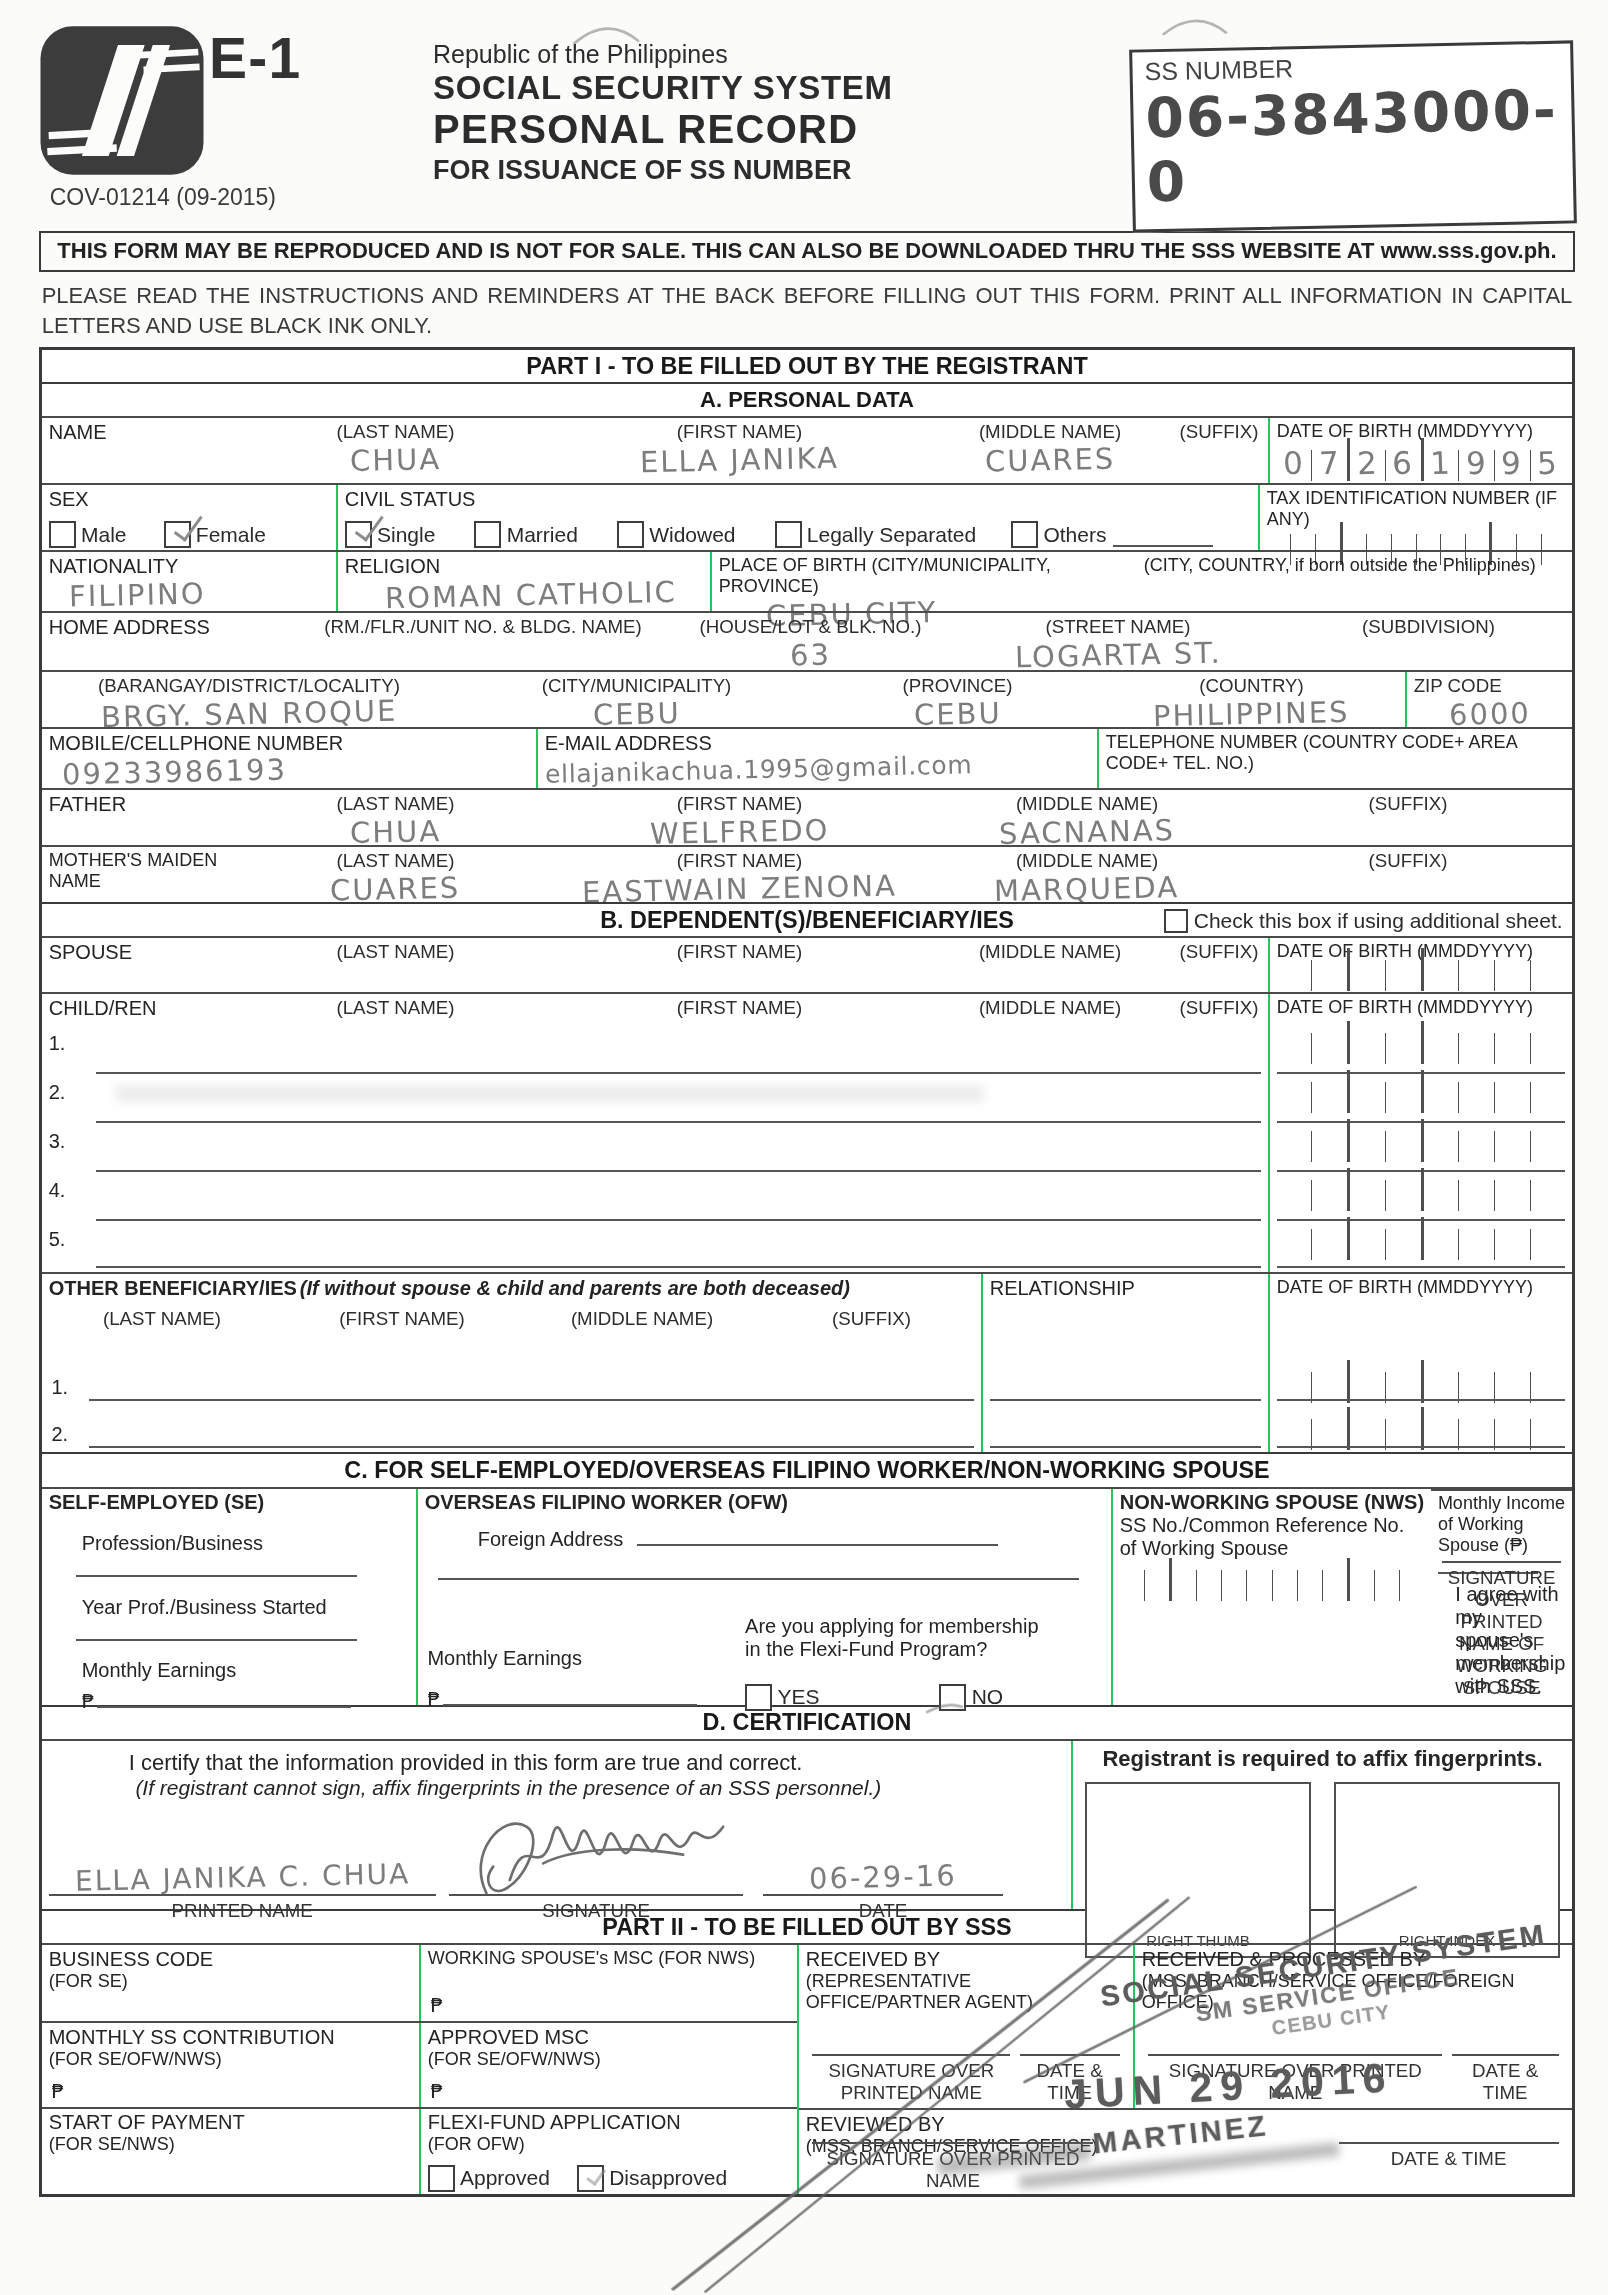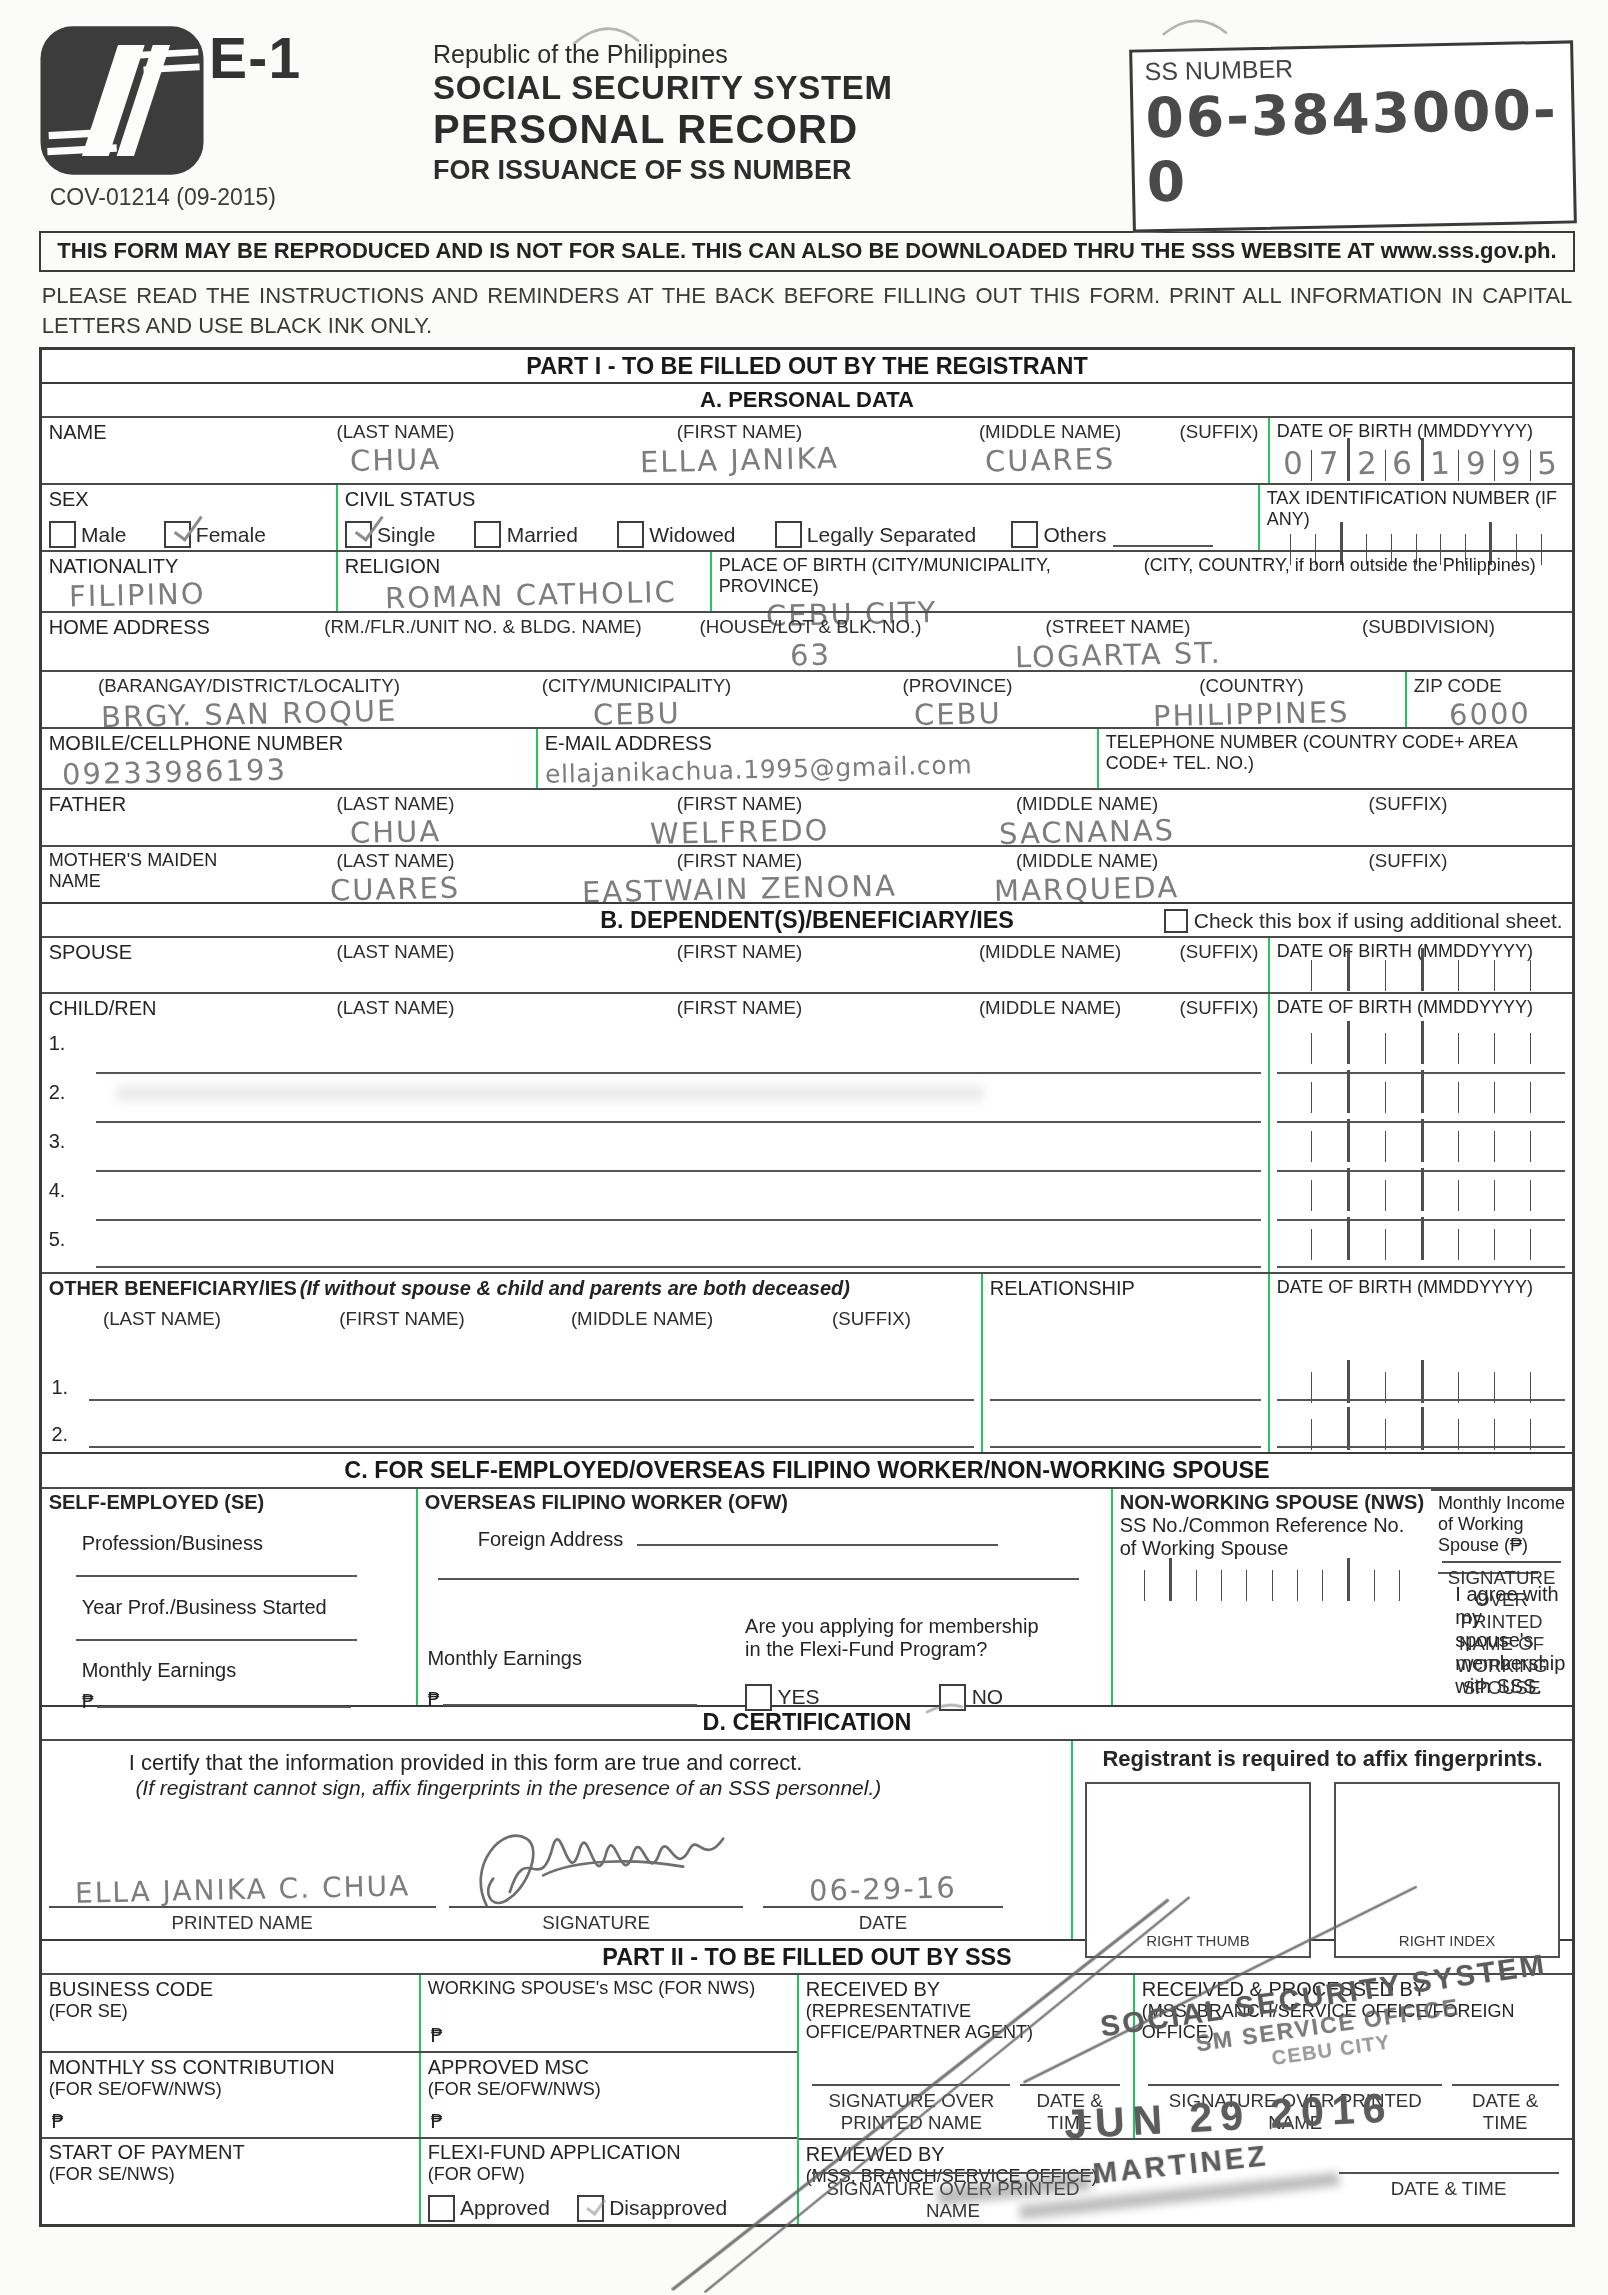--- a/index.html
+++ b/index.html
@@ -608,21 +608,21 @@
             <span class="ul" style="width:100px;height:16px"></span>
             <div style="margin:6.7px 0 0 17.4px"><span class="lab">I agree with my spouse's membership with SSS.</span></div>
             <div style="position:absolute;left:10.7px;right:10.7px;bottom:5.3px;">
               <span class="sigl">SIGNATURE OVER PRINTED NAME OF WORKING SPOUSE</span>
             </div>
           </div>
         </div>
       </div>
 
       <div class="bar">D. CERTIFICATION</div>
-      <div class="r" style="height:200px">
+      <div class="r" style="height:170px">
         <div class="c" style="flex:1;display:flex;flex-direction:column;">
           <div style="margin:6.7px 0 0 80px;">
             <span class="lab" style="font-size:22px">I certify that the information provided in this form are true and correct.</span><br>
             <span class="lab it" style="font-size:21px;margin-left:6.7px">(If registrant cannot sign, affix fingerprints in the presence of an SSS personnel.)</span>
           </div>
           <div style="display:flex;margin-top:auto;align-items:flex-end;padding-bottom:2.7px;">
             <div style="width:387px;text-align:center">
               <span class="hw" style="font-size:28px">ELLA JANIKA C. CHUA</span>
               <span class="sigl">PRINTED NAME</span>
             </div>

